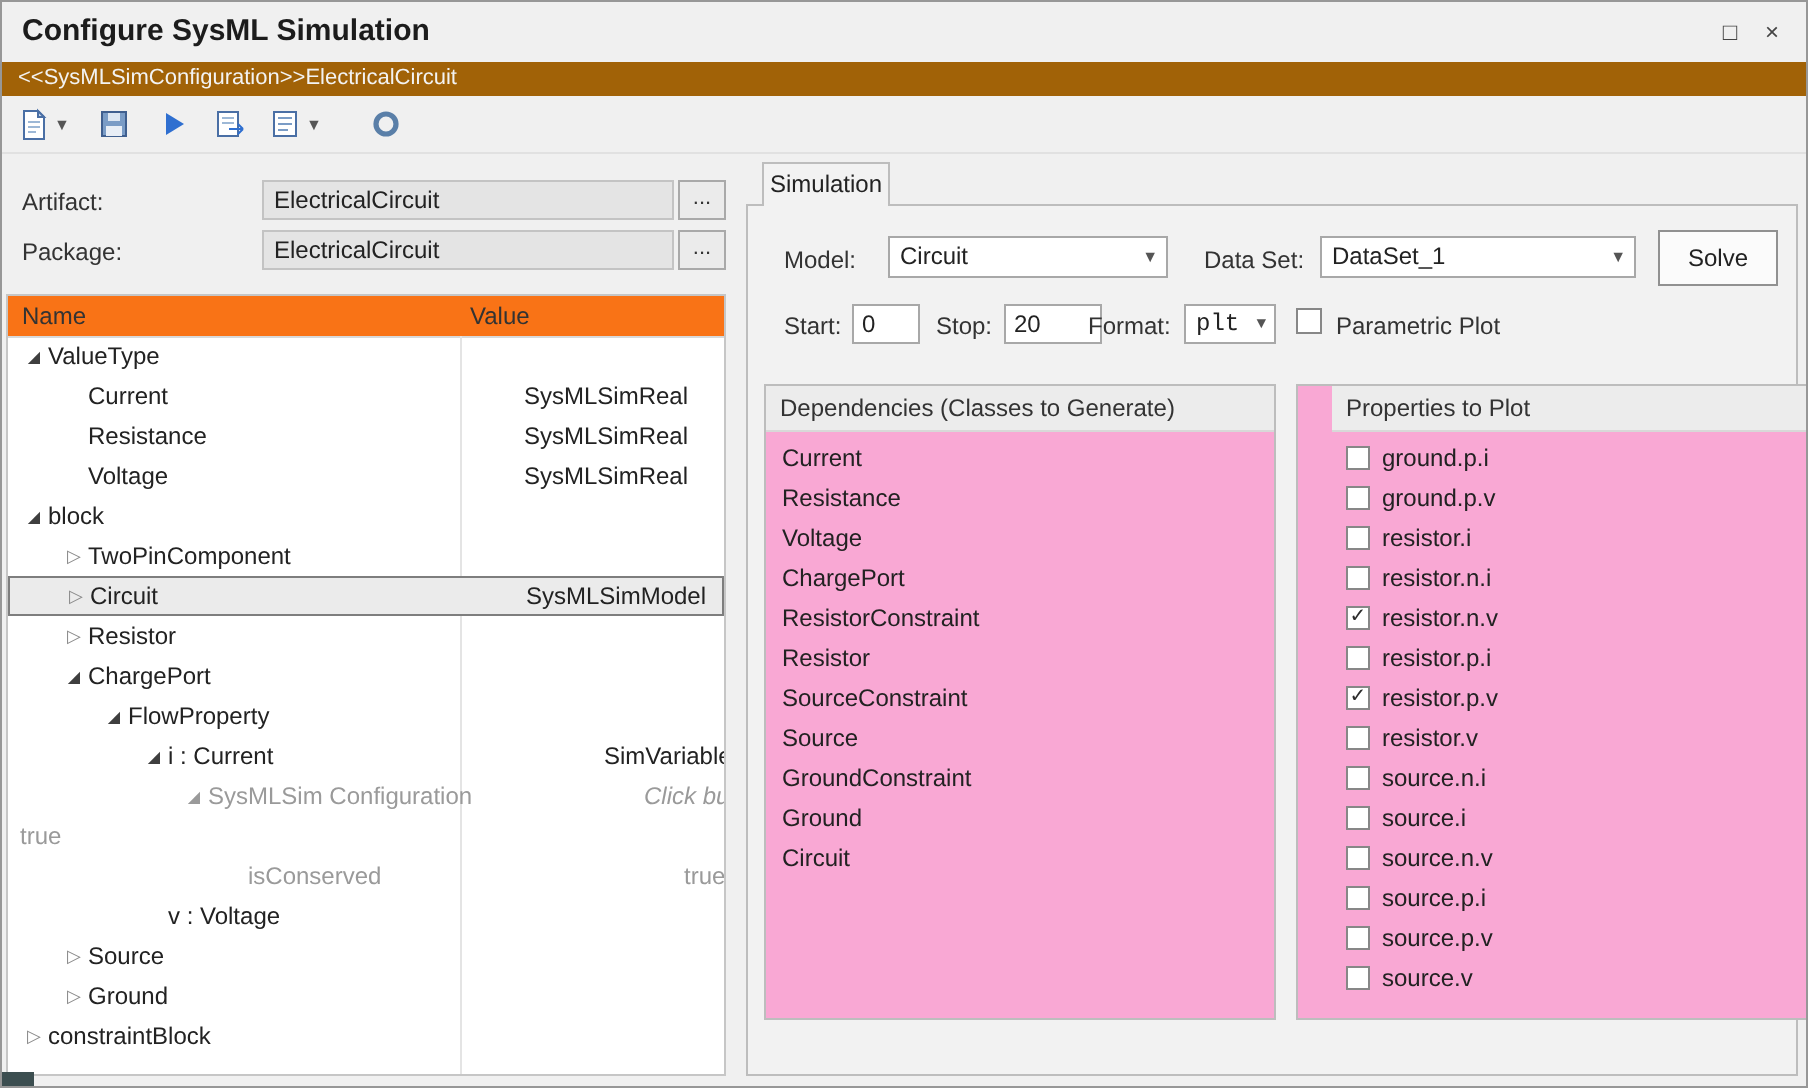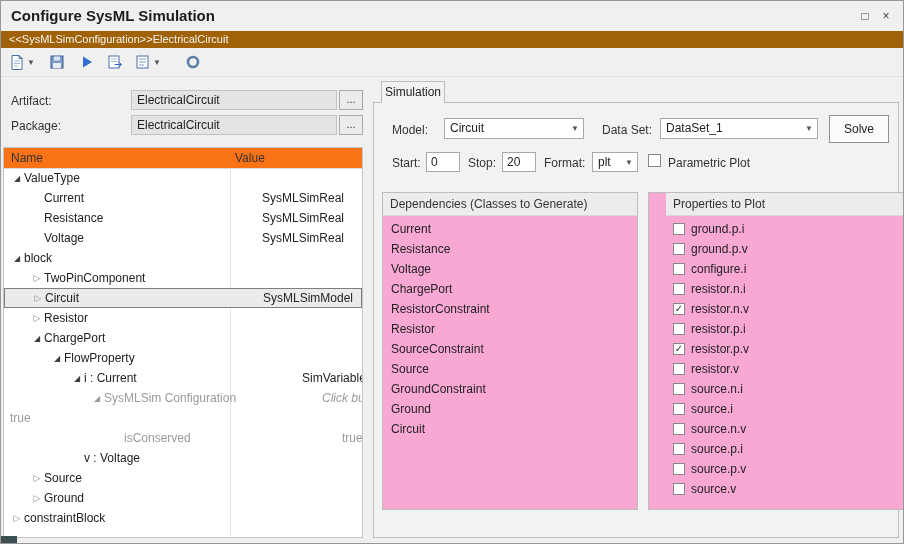--- a/index.html
+++ b/index.html
@@ -269,23 +269,23 @@
     <span class="ddl" style="left:286px; top:15px; width:158px; height:21px;">
       <span>DataSet_1</span>
       <span class="dcaret">▼</span>
     </span>
 
     <span class="solve">Solve</span>
 
     <span class="rlabel" style="left:18px; top:53px;">Start:</span>
     <input class="tinput" style="left: 52px; top: 49px; width: 34px;" value="0">
     <span class="rlabel" style="left:94px; top:53px;">Stop:</span>
-    <input class="tinput" style="left: 128px; top: 49px; width: 34px;" value="20">
+    <input class="tinput" style="left: 128px; top: 49px; width: 49px;" value="20">
     <span class="rlabel" style="left:170px; top:53px;">Format:</span>
-    <span class="ddl" style="left:218px; top:49px; width:46px; height:20px;">
+    <span class="ddl" style="left:218px; top:49px; width:46px; height:20px;font-family:Liberation Mono, monospace;">
       <span>plt</span>
       <span class="dcaret">▼</span>
     </span>
     <span class="cbox" style="left:274px; top:51px;"></span>
     <span class="rlabel" style="left:294px; top:53px;">Parametric Plot</span>
 
     <div class="lbox lbox-deps">
       <div class="lhead">Dependencies (Classes to Generate)</div>
       <div class="litems">
           <div class="ditem">Current</div>
@@ -308,21 +308,21 @@
           <div class="pitem">
             <span class="cb"></span>
             <span>ground.p.i</span>
           </div>
           <div class="pitem">
             <span class="cb"></span>
             <span>ground.p.v</span>
           </div>
           <div class="pitem">
             <span class="cb"></span>
-            <span>configure.i</span>
+            <span>resistor.i</span>
           </div>
           <div class="pitem">
             <span class="cb"></span>
             <span>resistor.n.i</span>
           </div>
           <div class="pitem">
             <span class="cb">✓</span>
             <span>resistor.n.v</span>
           </div>
           <div class="pitem">

